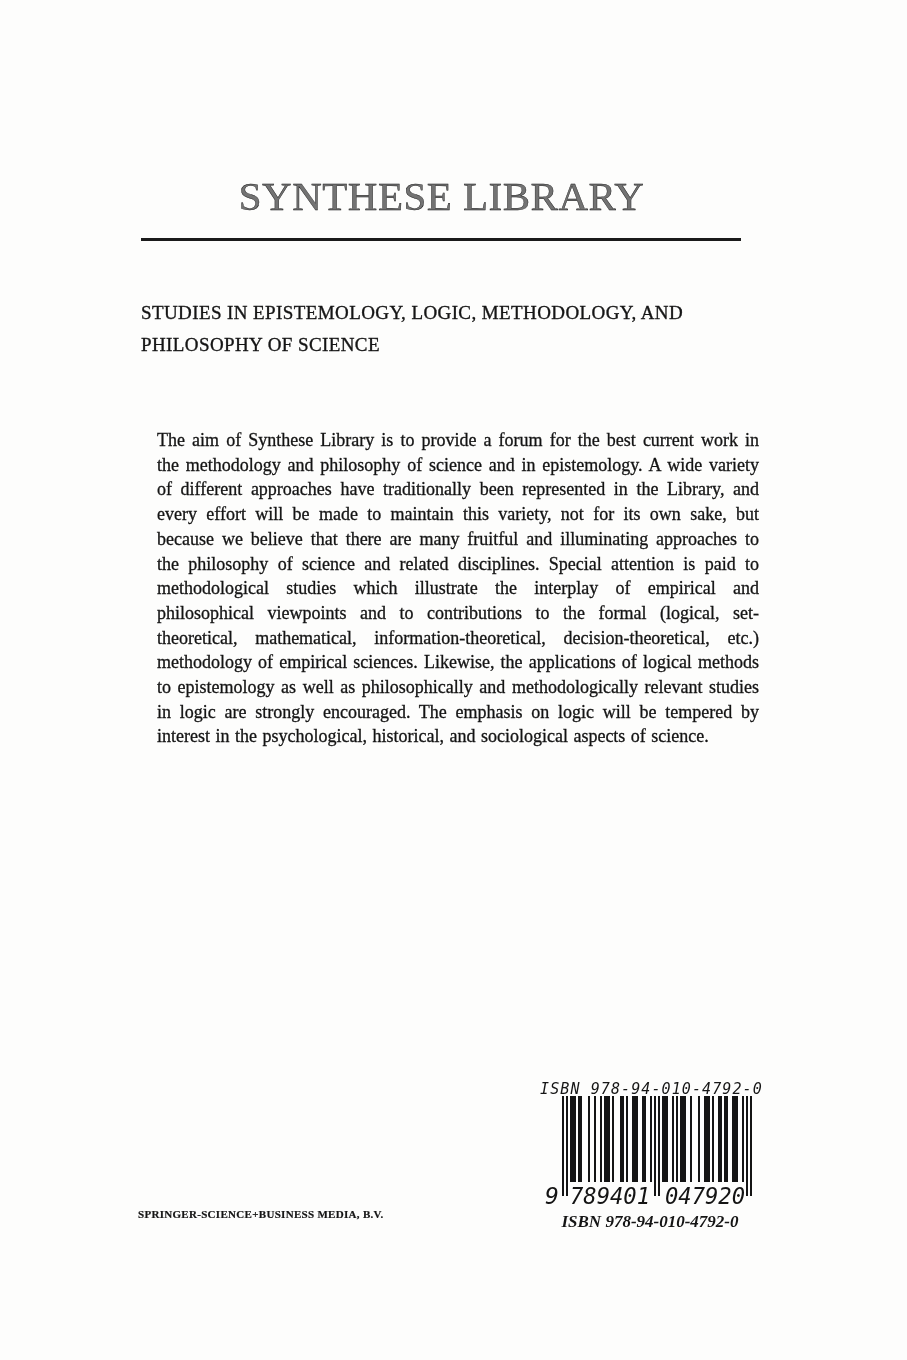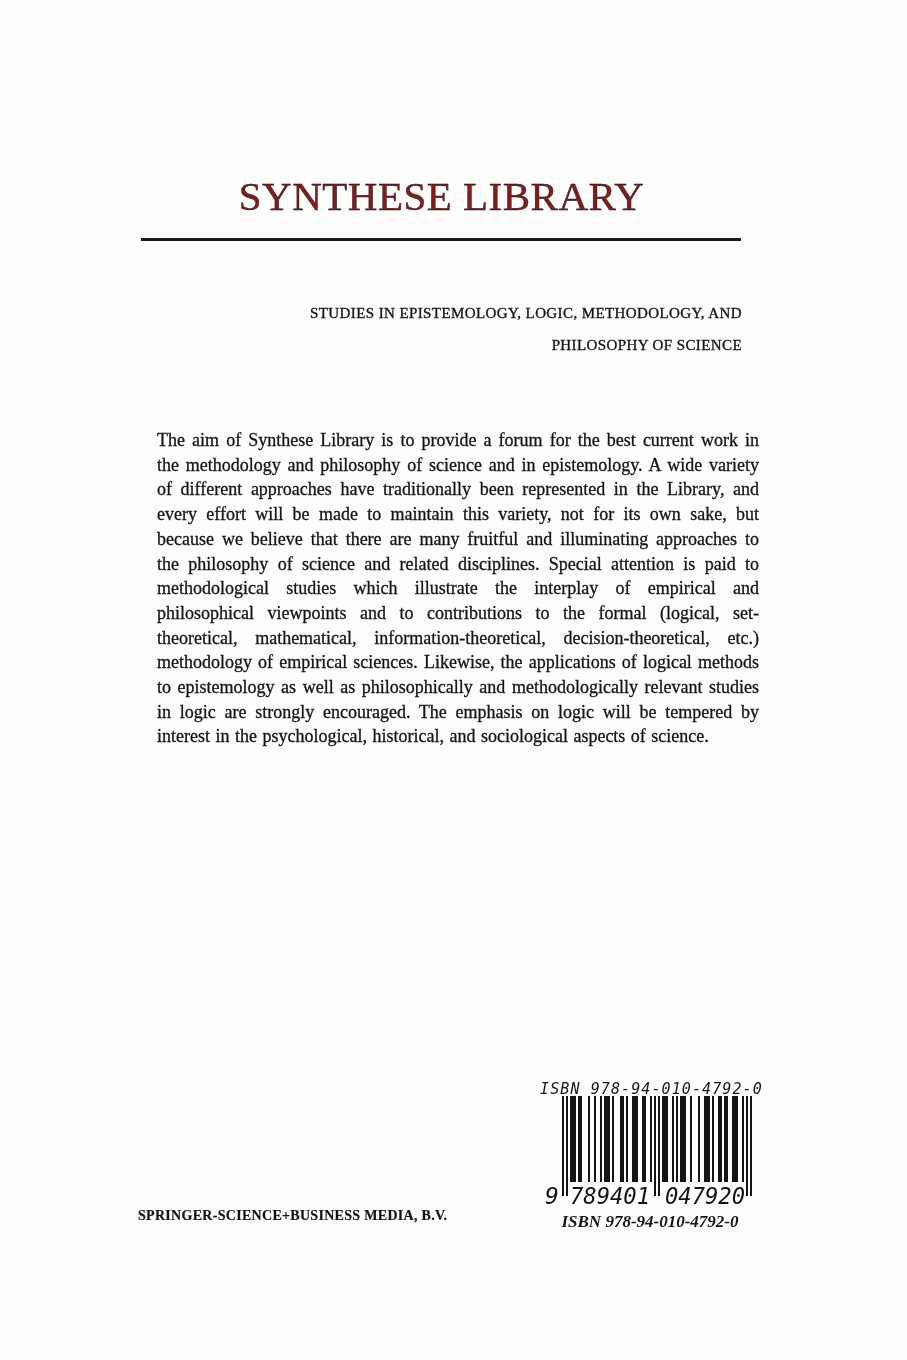--- a/index.html
+++ b/index.html
@@ -19,39 +19,39 @@
   .series-title {
     position: absolute;
     top: 172px;
     left: 141px;
     width: 601px;
     margin: 0;
     text-align: center;
     font-size: 41px;
     font-weight: 400;
     letter-spacing: 0.5px;
-    color: #7f1d1d;
+    color: #737373;
     -webkit-text-stroke: 0.4px #131313;
     white-space: nowrap;
   }
   .title-rule {
     position: absolute;
     top: 238px;
     left: 141px;
     width: 600px;
     height: 3px;
     background: #1b1b1b;
   }
   .series-subtitle {
     position: absolute;
     top: 297px;
     left: 141px;
     width: 601px;
-    text-align: right;
-    font-size: 15px;
+    text-align: left;
+    font-size: 19px;
     line-height: 32px;
     letter-spacing: 0.4px;
     color: #151515;
     -webkit-text-stroke: 0.35px #151515;
   }
   .series-description {
     position: absolute;
     top: 412px;
     left: 141px;
     width: 602px;
@@ -101,21 +101,21 @@
     text-align: center;
     font-size: 17px;
     font-weight: 700;
     white-space: nowrap;
     color: #151515;
   }
   .publisher-imprint {
     position: absolute;
     top: 1208px;
     left: 138px;
-    font-size: 14px;
+    font-size: 11px;
     font-weight: 700;
     letter-spacing: 0.3px;
     white-space: nowrap;
     color: #151515;
     -webkit-text-stroke: 0.2px #151515;
   }
 </style>
 </head>
 <body>
 

